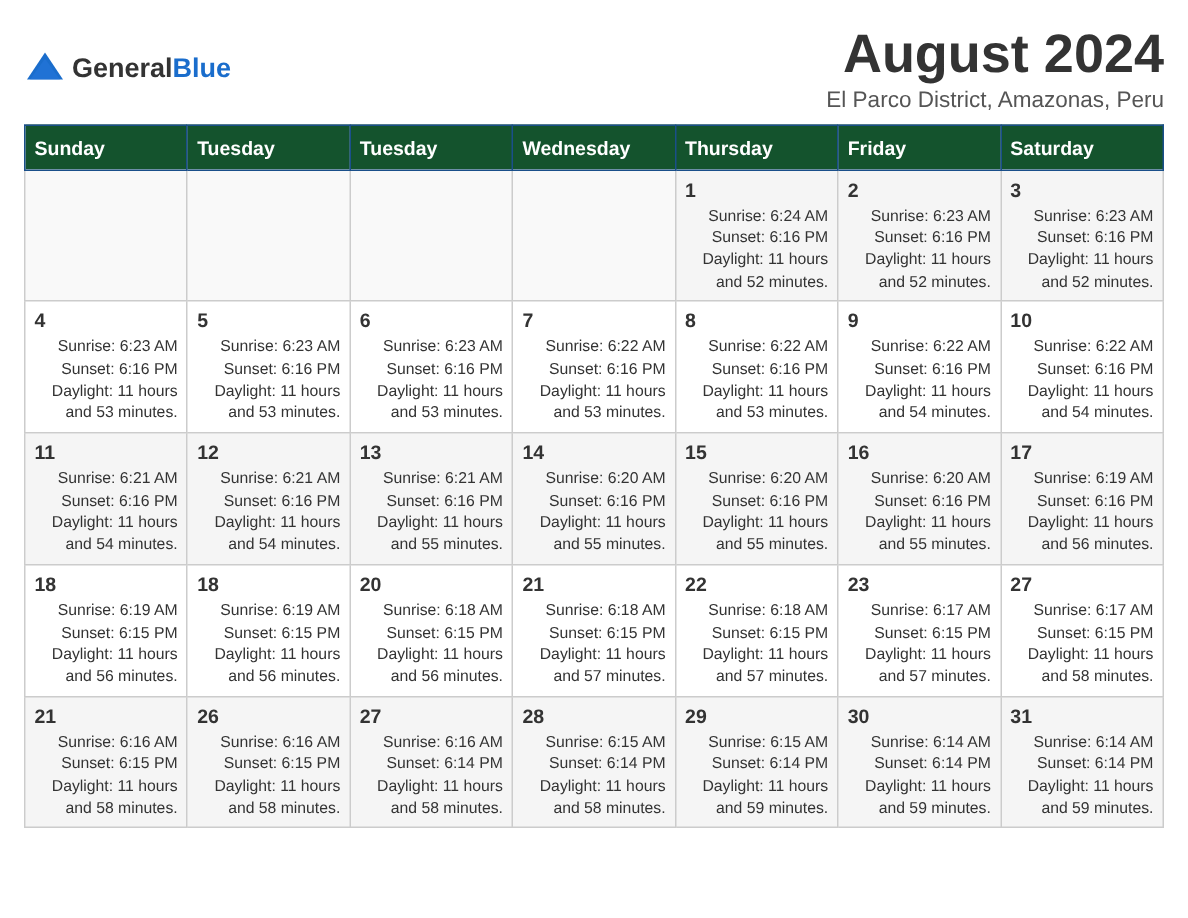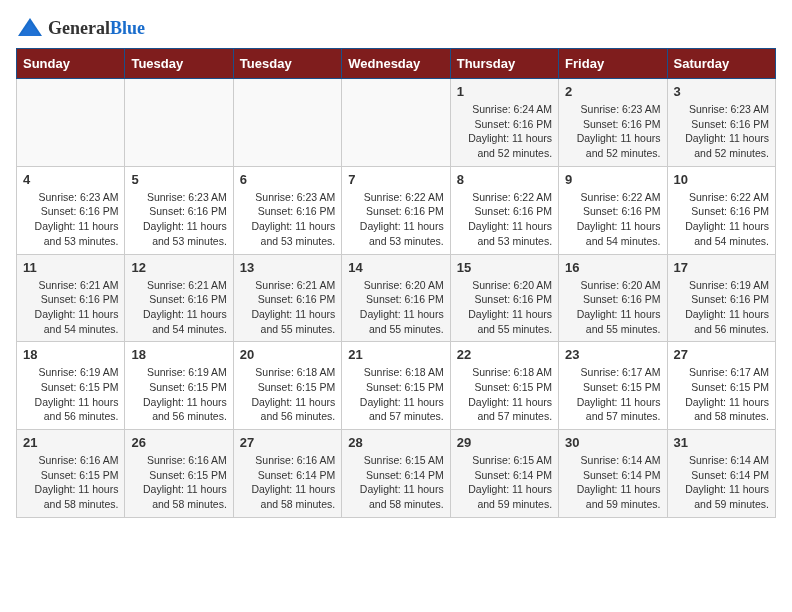--- a/index.html
+++ b/index.html
@@ -8,21 +8,20 @@
       background: #fff;
       width: 792px;
       min-height: 612px;
       padding: 16px;
     }
     .header-area {
       display: flex;
       justify-content: space-between;
       align-items: center;
       margin-bottom: 8px;
-      font-family: Liberation Serif, serif;
     }
     .logo {
       display: flex;
       align-items: center;
       gap: 4px;
     }
     .logo-text-general {
       font-size: 18px;
       font-weight: bold;
       color: #333;
@@ -49,21 +48,21 @@
       font-size: 15px;
       color: #555;
       margin-top: 2px;
     }
     table {
       width: 100%;
       border-collapse: collapse;
       font-size: 11px;
     }
     thead tr th {
-      background-color: #7f1d1d;
+      background-color: #14532d;
       color: #fff;
       padding: 7px 6px;
       text-align: left;
       font-size: 13px;
       font-weight: bold;
       border: 1px solid #1a4f8a;
     }
     tbody tr td {
       border: 1px solid #ccc;
       padding: 5px 6px;
@@ -100,20 +99,24 @@
 <div class="header-area">
   <div class="logo">
     <svg class="logo-icon" viewBox="0 0 28 24" xmlns="http://www.w3.org/2000/svg">
       <polygon points="14,2 26,20 2,20" fill="#1a6dcc"></polygon>
       <polygon points="14,6 24,20 4,20" fill="#2577dd" opacity="0.5"></polygon>
     </svg>
     <div>
       <span class="logo-text-general">General</span><span class="logo-text-blue">Blue</span>
     </div>
   </div>
+  <div class="title-area">
+    <div class="main-title">August 2024</div>
+    <div class="sub-title">El Parco District, Amazonas, Peru</div>
+  </div>
 </div>
 
 <table>
   <thead>
     <tr>
     <th>Sunday</th>
         <th>Tuesday</th>
         <th>Tuesday</th>
         <th>Wednesday</th>
         <th>Thursday</th>

